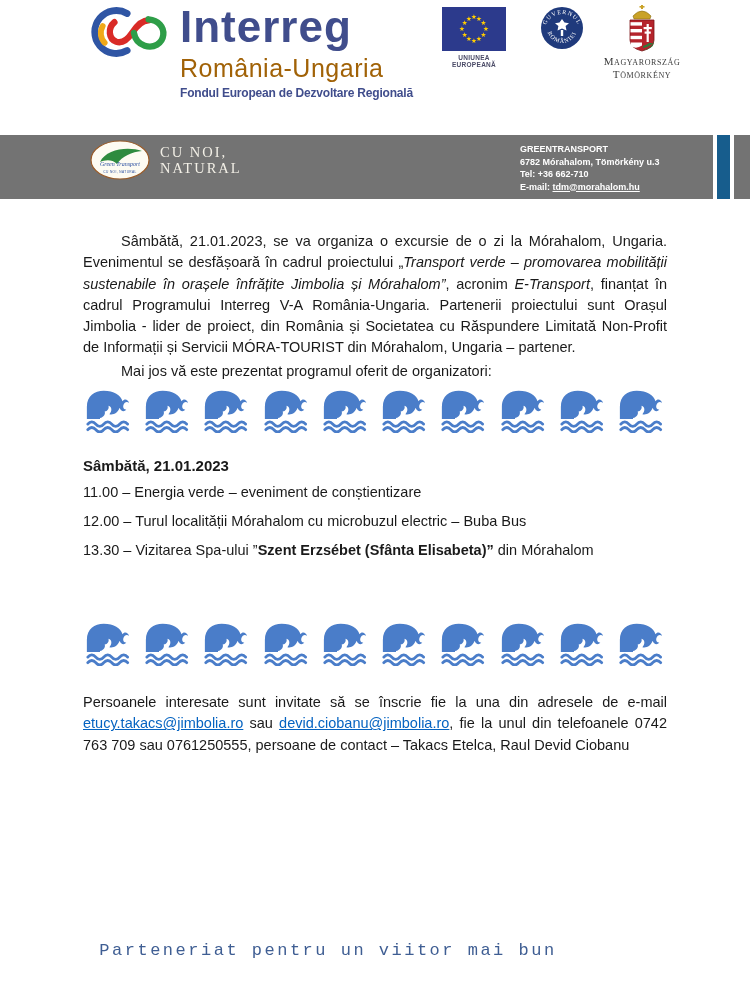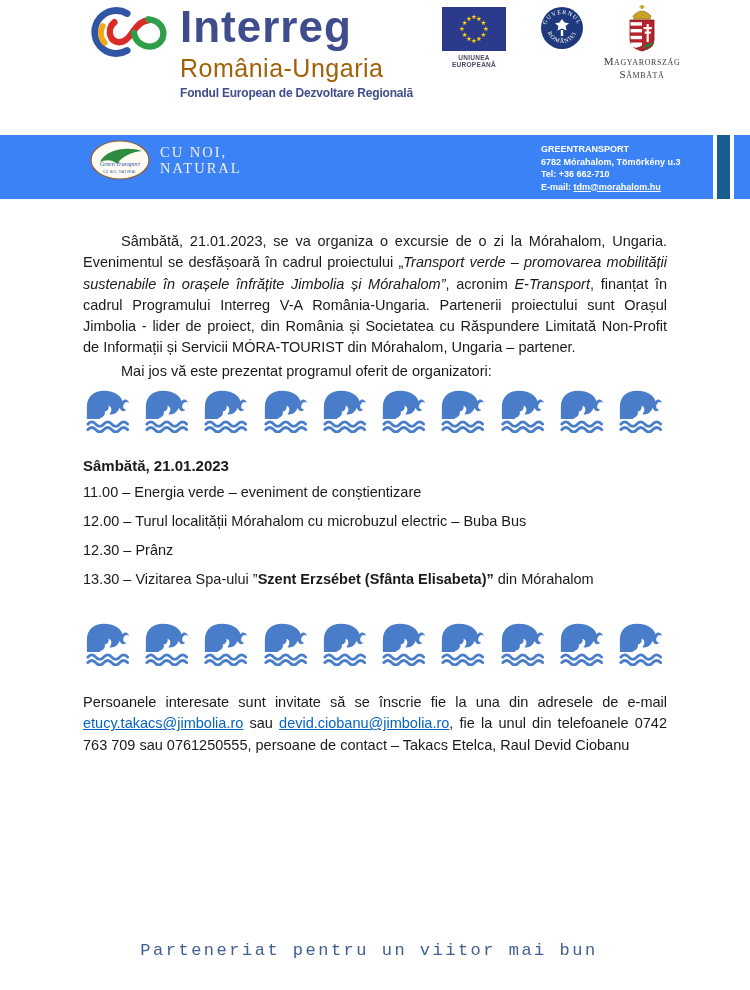--- a/index.html
+++ b/index.html
@@ -20,27 +20,27 @@
   .eu-label{margin-top:3px;font-size:6.5px;font-weight:700;color:#4a4a66;letter-spacing:.3px;}
 
   .gov-ro-seal{position:absolute;left:538px;top:4px;width:48px;height:48px;}
 
   .gov-hu{position:absolute;left:592px;top:4px;width:100px;text-align:center;}
   .hu-arms{width:32px;height:48px;display:block;margin:0 auto;}
   .hu-label{margin-top:3px;font-family:"Liberation Serif","DejaVu Serif",serif;
         font-variant:small-caps;font-size:11px;color:#3c3c3c;letter-spacing:.6px;line-height:13px;}
 
   
-  .banner{position:absolute;left:0;top:135px;width:750px;height:64px;background:#3b82f6;}
+  .banner{position:absolute;left:0;top:135px;width:750px;height:64px;background:#737373;}
   .banner .oval-logo{position:absolute;left:90px;top:5px;width:60px;height:40px;}
   .banner .slogan{position:absolute;left:160px;top:10px;color:#f2efe6;
         font-family:"Liberation Serif","DejaVu Serif",serif;font-size:14.5px;
         letter-spacing:2px;line-height:15.5px;}
   .banner .contact{position:absolute;left:520px;top:8px;color:#fff;font-size:9px;
-        font-weight:700;line-height:12.5px;margin-left:21px;}
+        font-weight:700;line-height:12.5px;}
   .banner .contact .email{text-decoration:underline;cursor:pointer;}
   .stripe{position:absolute;top:0;height:64px;}
   .stripe.w1{left:713px;width:4px;background:#fff;}
   .stripe.bl{left:717px;width:13px;background:#175d8d;}
   .stripe.w2{left:730px;width:4px;background:#fff;}
 
   
   .col{position:absolute;left:83px;width:584px;margin-top:16px;}
   .para{font-size:14.5px;line-height:21.3px;text-align:justify;}
   .para.indent{text-indent:38px;}
@@ -60,21 +60,21 @@
   .date-heading{top:441px;text-align:left;font-weight:700;font-size:15px;}
 
   .schedule{top:468px;}
   .schedule .item{font-size:14.5px;line-height:16px;margin-bottom:13px;}
 
   .p2{top:676px;}
 
   .disclaimer{top:820px;left:0;width:750px;text-align:center;font-size:11.5px;color:#3d3d3d;}
   .f1{position:absolute;left:0;width:656px;text-align:center;top:941px;
         font-family:"Liberation Mono","DejaVu Sans Mono",monospace;color:#3f5e93;
-        font-size:17px;letter-spacing:2.5px;margin-left:41px;}
+        font-size:17px;letter-spacing:2.5px;}
   .f2{position:absolute;left:0;width:750px;text-align:center;top:963px;
         font-family:"Liberation Mono","DejaVu Sans Mono",monospace;color:#3f5e93;
         font-size:16px;letter-spacing:1px;cursor:pointer;}
 </style>
 </head>
 <body>
 
 <div class="page">
 
   <svg class="interreg-mark" viewBox="0 0 90 52">
@@ -137,21 +137,21 @@
         <path d="M4.5 38.6 h11.5 v3 q-5 3.6 -11 1 z" fill="#fff"></path>
       </g>
       <path d="M16 47 Q27.5 44 27.5 36 L27.5 40 Q27.5 44 16 47 Z" fill="#2f7a3a"></path>
       <path d="M17 42 q3.5 -1 6 -3 l4 0 q-3.5 4 -10 5 z" fill="#2f7a3a"></path>
       <rect x="20.6" y="20" width="2.2" height="18" fill="#fff"></rect>
       <rect x="17.6" y="23" width="8.2" height="2.2" fill="#fff"></rect>
       <rect x="18.6" y="27.5" width="6.2" height="2.2" fill="#fff"></rect>
     </svg>
     <div class="hu-label">
       <div>Magyarország</div>
-      <div>Sâmbătă</div>
+      <div>Tömörkény</div>
     </div>
   </div>
 
   <div class="banner">
     <svg class="oval-logo" viewBox="0 0 60 40">
       <ellipse cx="30" cy="20" rx="29" ry="19" fill="#fdfbf2" stroke="#9a5b28" stroke-width="1.2"></ellipse>
       <path d="M10 22 C16 9 38 6 52 11 C42 12 32 16 27 24 C22 19 15 20 10 22 Z" fill="#2e8b3f"></path>
       <text x="30" y="26" font-size="6" font-style="italic" fill="#2b4fa0" text-anchor="middle" font-family="Liberation Serif, serif">Green Transport</text>
       <text x="30" y="33" font-size="3.2" fill="#2b4fa0" text-anchor="middle" letter-spacing=".4">CU NOI, NATURAL</text>
     </svg>
@@ -234,21 +234,20 @@
       <path class="wl" d="M3 38.5 c2.5 -3.2 6 -3.2 8.5 0 c2.5 3.2 6 3.2 8.5 0 c2.5 -3.2 6 -3.2 8.5 0 c2.5 3.2 6 3.2 8.5 0 c2.5 -3.2 6 -3.2 8.5 0"></path>
       <path class="wl" d="M3 44.5 c2.5 -3.2 6 -3.2 8.5 0 c2.5 3.2 6 3.2 8.5 0 c2.5 -3.2 6 -3.2 8.5 0 c2.5 3.2 6 3.2 8.5 0 c2.5 -3.2 6 -3.2 8.5 0"></path>
     </svg>
   </div>
 
   <div class="col date-heading">Sâmbătă, 21.01.2023</div>
 
   <div class="col schedule">
     <div class="item"><span>11.00 – Energia verde – eveniment de conștientizare</span></div>
     <div class="item"><span>12.00 – Turul localității Mórahalom cu microbuzul electric – Buba Bus</span></div>
-    <div class="item"><span>12.30 – Prânz</span></div>
     <div class="item"><span>13.30 – Vizitarea Spa-ului ”</span><span class="bd">Szent Erzsébet (Sfânta Elisabeta)”</span><span> din Mórahalom</span></div>
   </div>
 
   <div class="wave-row r2">
     <svg class="wave" viewBox="0 0 48 48">
       <path d="M2 33 L2 20 C2 9 10 3 20 3 C31 3 38 8 40 14 C42 11 46 12 47 16 C45 14 42 15 41 18 C40 21 42 23 44 23 C42 26 38 25 37 21 C35 26 31 29 26 28 C29 25 29 20 25 19 C26 22 24 25 21 25 C22 28 20 31 16 32 L16 33 Z" fill="#4a7dc9"></path>
       <path class="wl" d="M3 38.5 c2.5 -3.2 6 -3.2 8.5 0 c2.5 3.2 6 3.2 8.5 0 c2.5 -3.2 6 -3.2 8.5 0 c2.5 3.2 6 3.2 8.5 0 c2.5 -3.2 6 -3.2 8.5 0"></path>
       <path class="wl" d="M3 44.5 c2.5 -3.2 6 -3.2 8.5 0 c2.5 3.2 6 3.2 8.5 0 c2.5 -3.2 6 -3.2 8.5 0 c2.5 3.2 6 3.2 8.5 0 c2.5 -3.2 6 -3.2 8.5 0"></path>
     </svg>
 

